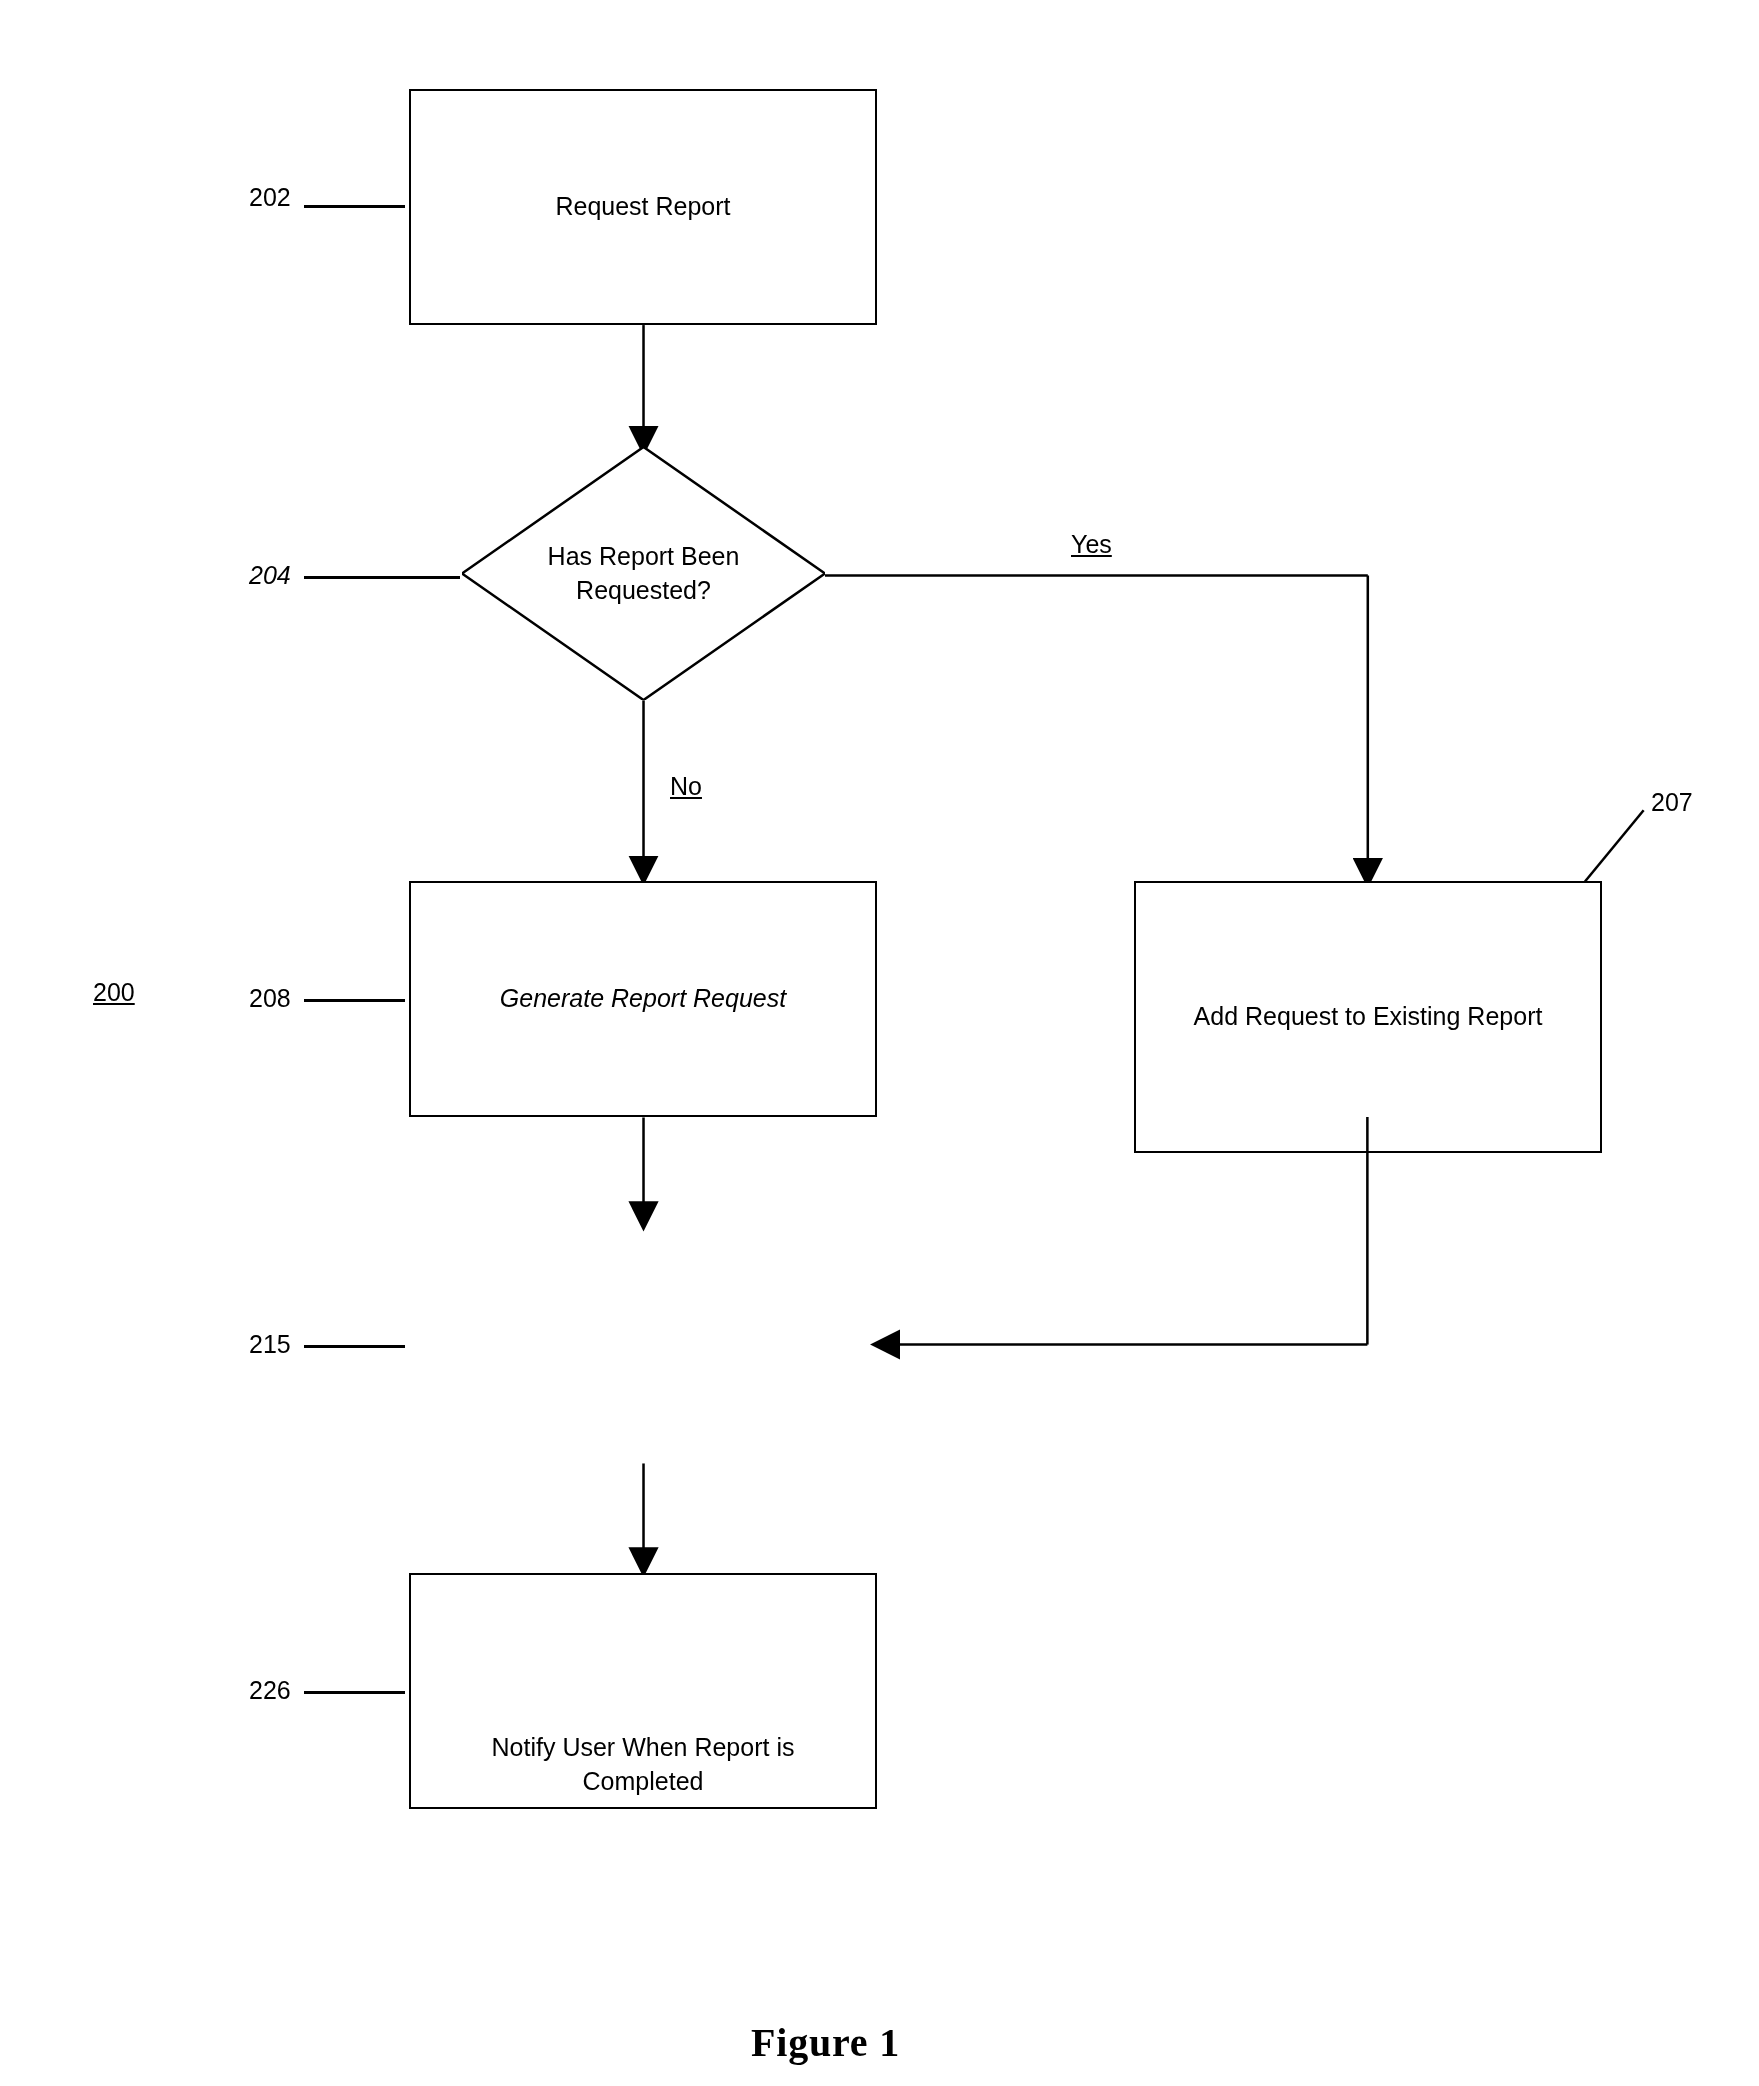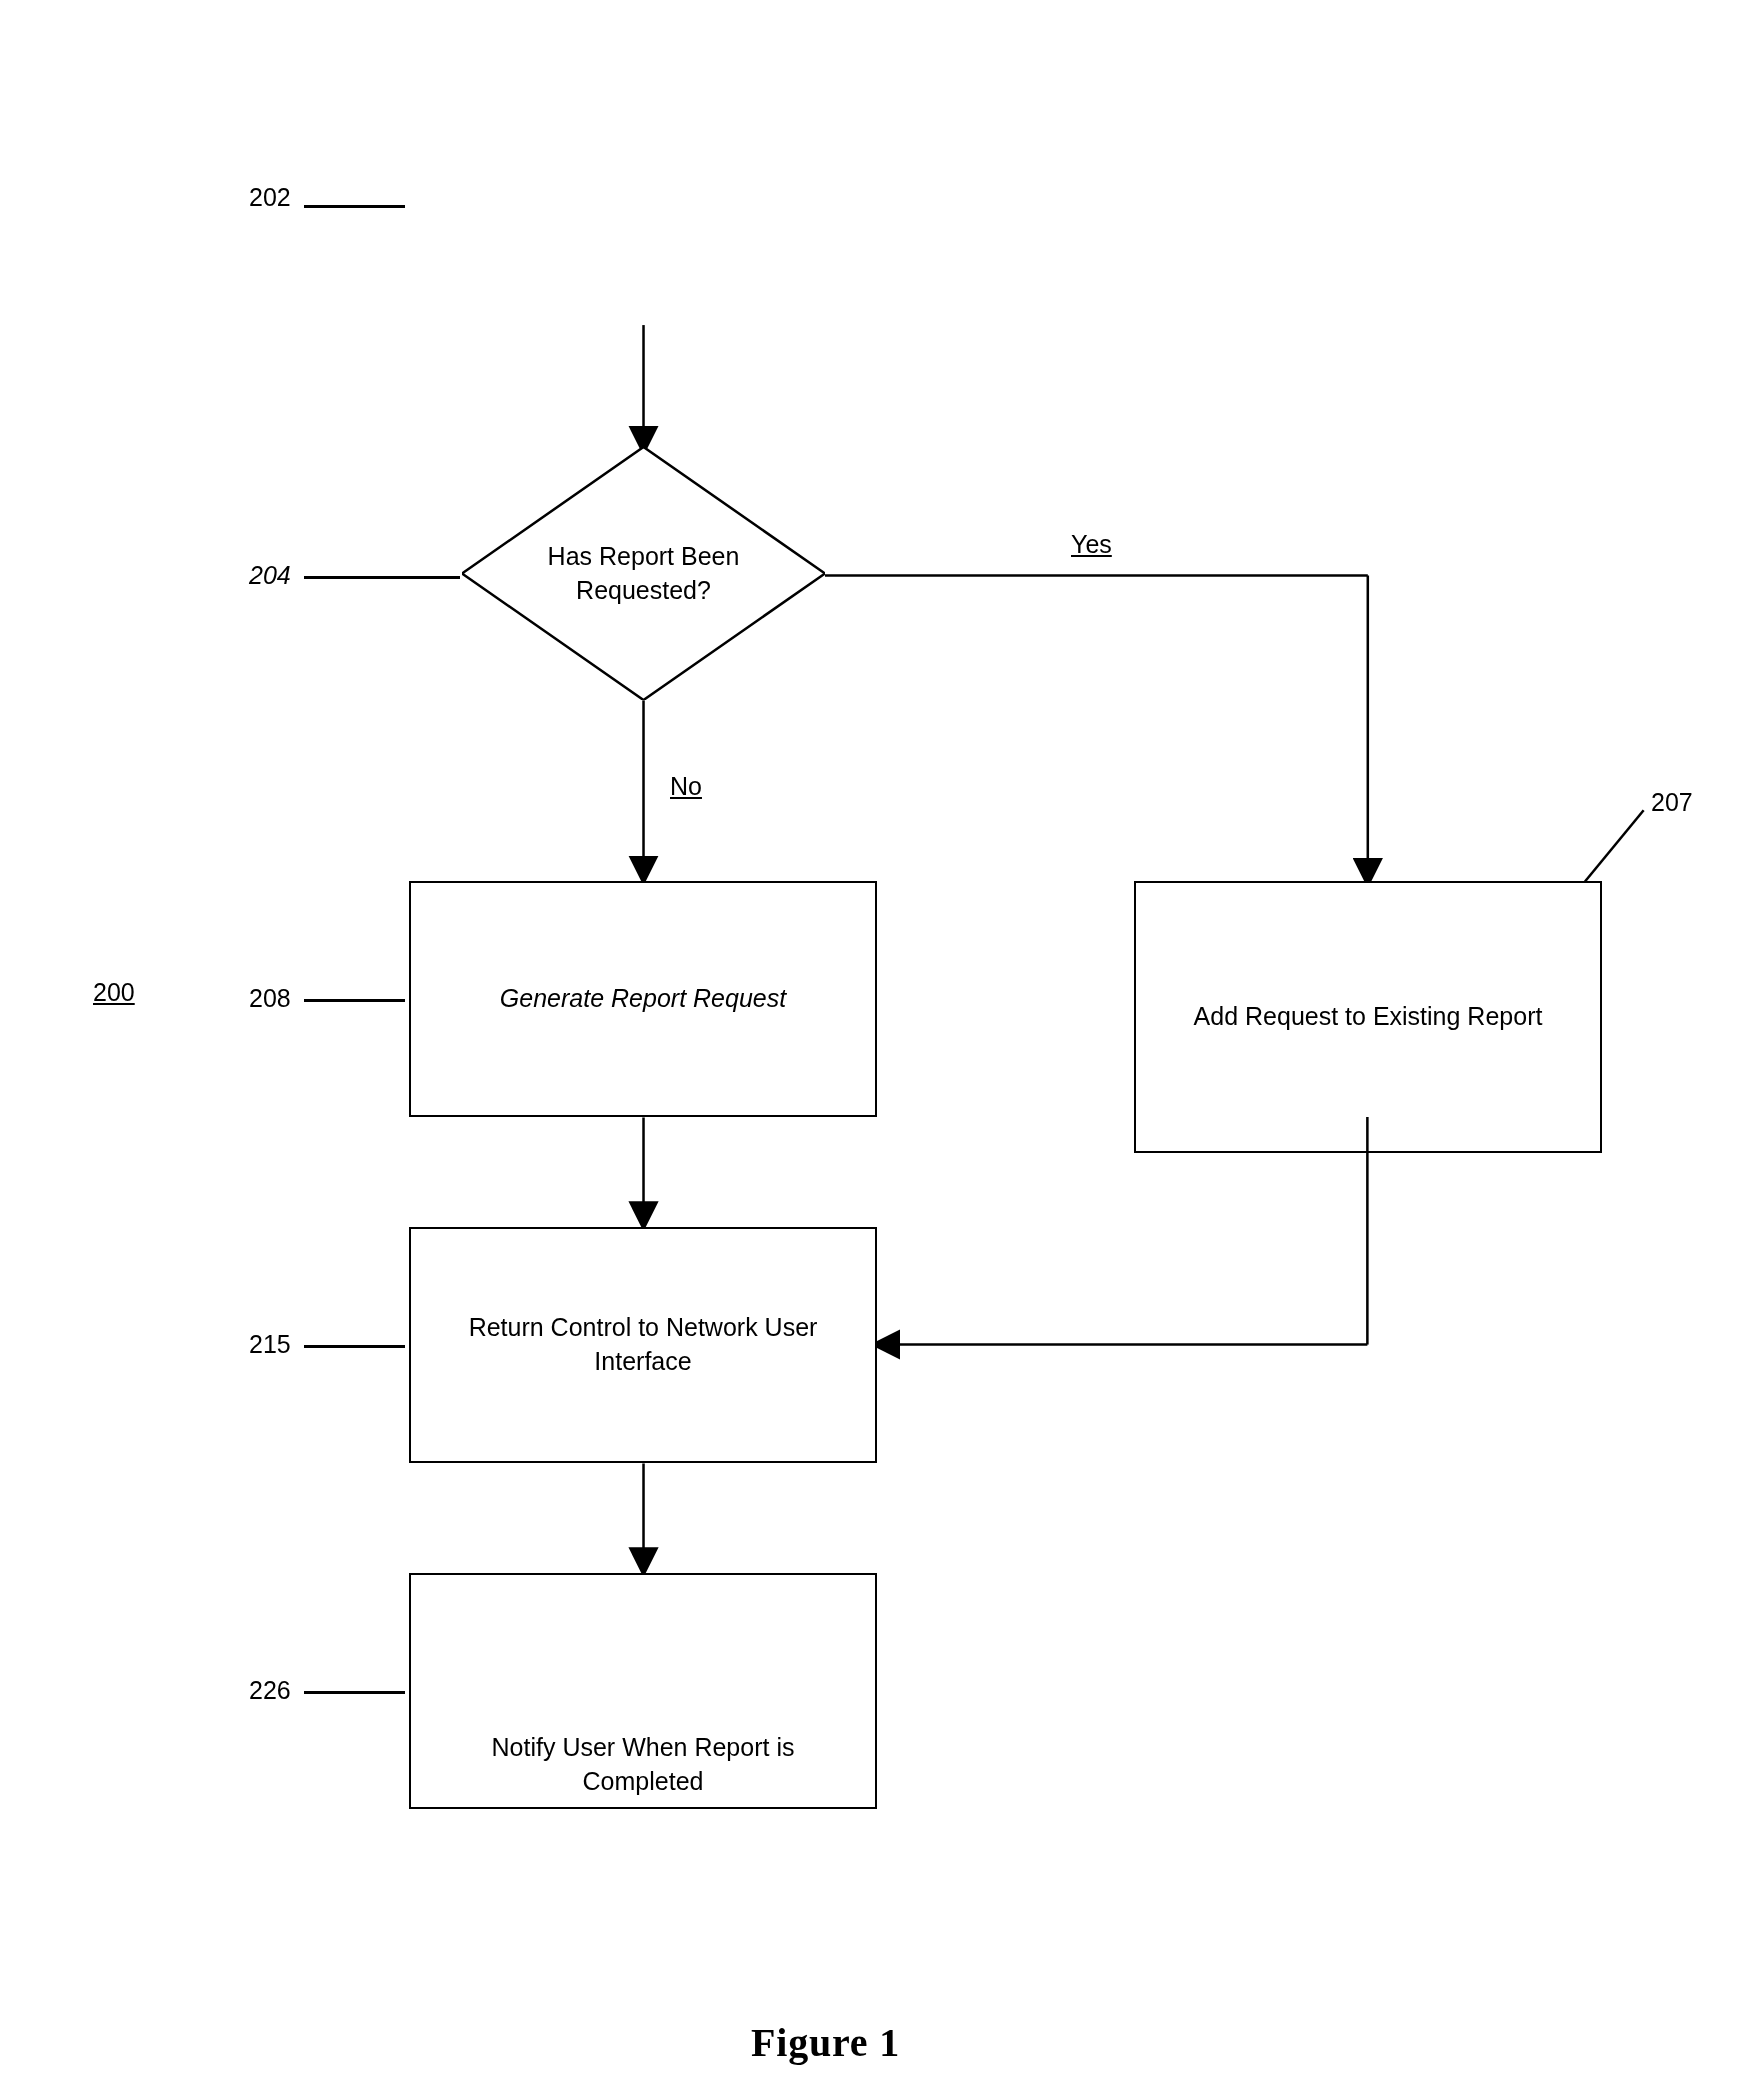--- a/index.html
+++ b/index.html
@@ -78,20 +78,23 @@
     svg.connector {
       position: absolute;
       overflow: visible;
     }
   </style>
 </head>
 <body>
 
 <div class="flowchart">
 
+  <div class="box" style="left:409px; top:89px; width:468px; height:236px;">
+    <span>Request Report</span>
+  </div>
   <div class="ref-label" style="left:249px; top:183px;">202</div>
   <div class="ref-line" style="left:304px; top:205px; width:101px; height:2.5px;"></div>
 
   <svg class="connector" style="left:641px; top:325px; width:8.4px; height:126px;" viewBox="0 0 10 150" width="8.4" height="126">
     <defs>
       <marker id="ah" markerWidth="12" markerHeight="12" refX="6" refY="6" orient="auto">
         <path d="M0,0 L12,6 L0,12 z" fill="#000"></path>
       </marker>
     </defs>
     <line x1="3" y1="0" x2="3" y2="138" stroke="#000" stroke-width="3" marker-end="url(#ah)"></line>
@@ -137,23 +140,20 @@
 
   <svg class="connector" style="left:641px; top:1117px; width:8.4px; height:110px;" viewBox="0 0 10 130" width="8.4" height="110">
     <line x1="3" y1="0" x2="3" y2="118" stroke="#000" stroke-width="3" marker-end="url(#ah)"></line>
   </svg>
 
   <svg class="connector" style="left:875px; top:1117px; width:506px; height:236px;" viewBox="0 0 600 280" width="506" height="236">
     <line x1="584" y1="0" x2="584" y2="270" stroke="#000" stroke-width="3"></line>
     <line x1="584" y1="270" x2="12" y2="270" stroke="#000" stroke-width="3" marker-end="url(#ah)"></line>
   </svg>
 
-  <div class="box" style="left:409px; top:1227px; width:468px; height:236px;">
-    <span>Return Control to Network User Interface</span>
-  </div>
   <div class="ref-label" style="left:249px; top:1330px;">215</div>
   <div class="ref-line" style="left:304px; top:1345px; width:101px; height:2.5px;"></div>
 
   <svg class="connector" style="left:641px; top:1463px; width:8.4px; height:110px;" viewBox="0 0 10 130" width="8.4" height="110">
     <line x1="3" y1="0" x2="3" y2="118" stroke="#000" stroke-width="3" marker-end="url(#ah)"></line>
   </svg>
 
   <div class="box" style="left:409px; top:1573px; width:468px; height:236px;align-items:flex-end;">
     <span>Notify User When Report is Completed</span>
   </div>

